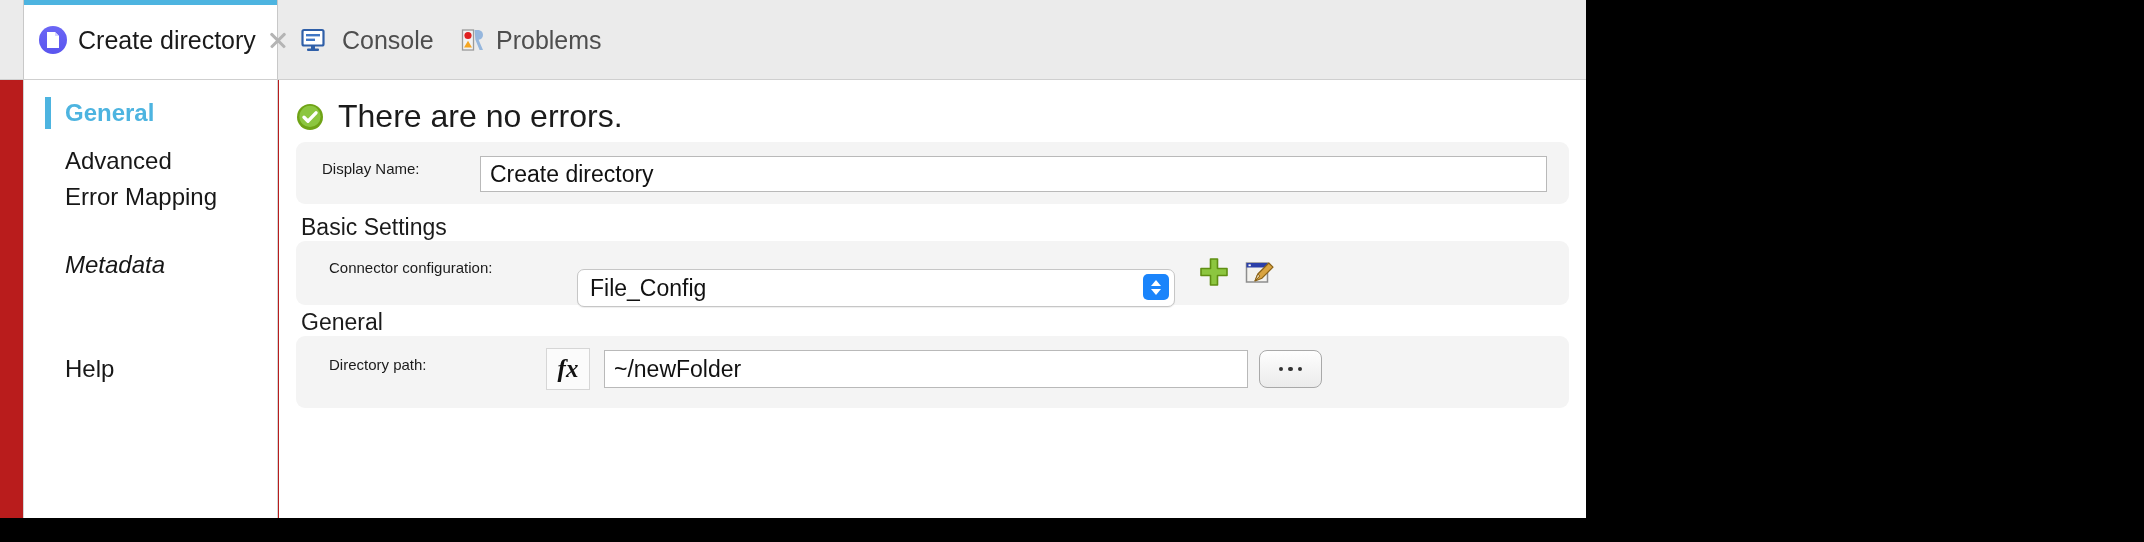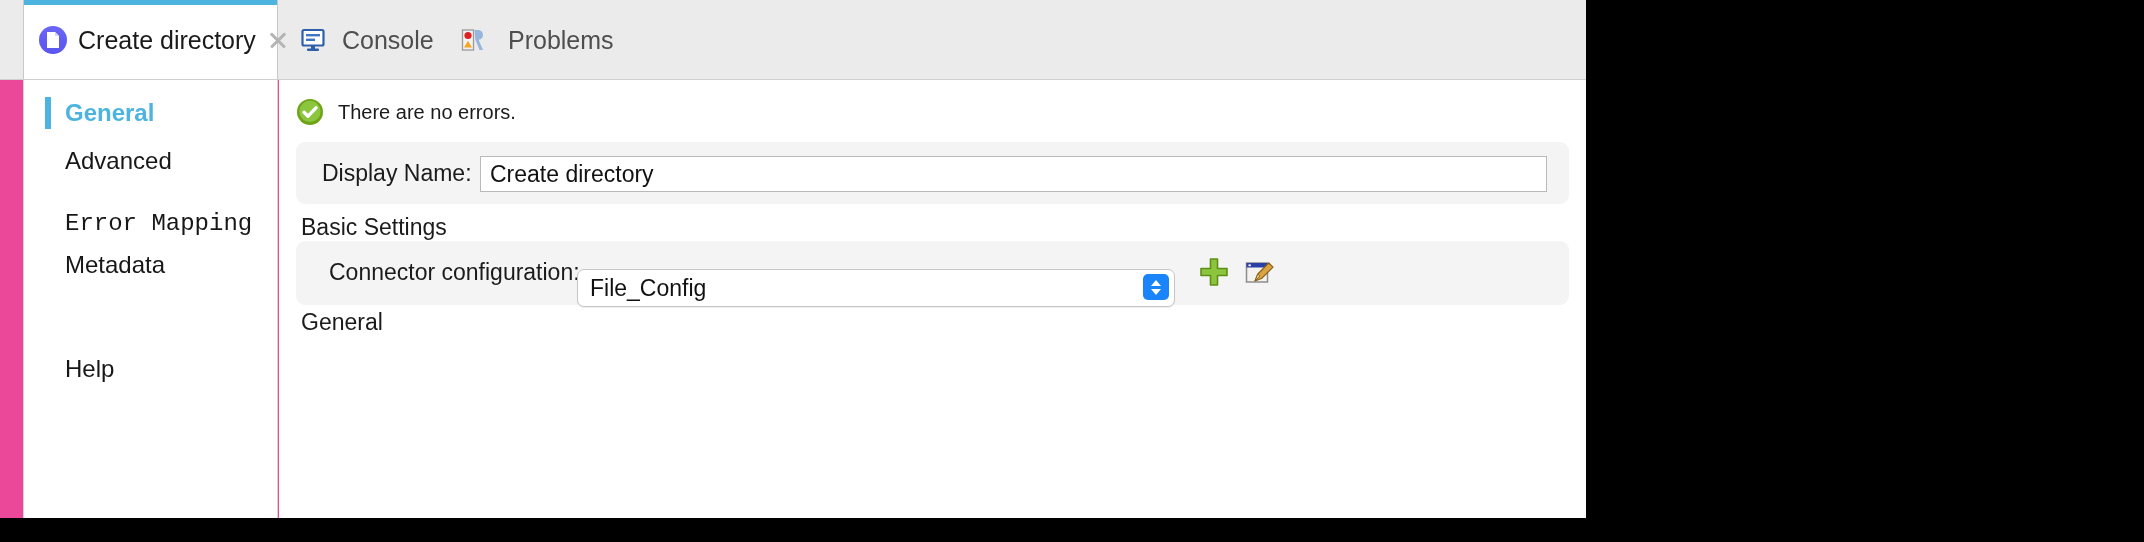--- a/index.html
+++ b/index.html
@@ -14,21 +14,21 @@
     font-family: "Liberation Sans", sans-serif;
   }
 
   
   #app {
     position: absolute;
     left: 0px;
     top: 0px;
     width: 1586px;
     height: 518px;
-    background: #ec4899;
+    background: #b91c1c;
     overflow: hidden;
   }
 
   
   .tabbar {
     position: absolute;
     left: 0;
     top: 0;
     width: 1586px;
     height: 80px;
@@ -104,21 +104,21 @@
     width: 20px; height: 2.6px;
     background: #b4b4b4;
     border-radius: 1px;
   }
   .tab-close:before { transform: rotate(45deg); }
   .tab-close:after  { transform: rotate(-45deg); }
 
   
   #tab-console { left: 290px; width: 160px; padding-left: 10px; gap: 16px; }
   
-  #tab-problems { left: 450px; width: 165px; padding-left: 10px; gap: 22px; }
+  #tab-problems { left: 450px; width: 165px; padding-left: 10px; gap: 10px; }
 
   .console-icon { width: 26px; height: 26px; flex:none; }
   .problems-icon { width: 26px; height: 26px; flex:none; }
 
   
   .sidebar {
     position: absolute;
     left: 23px;
     top: 80px;
     width: 255px;
@@ -168,34 +168,34 @@
 
   .status-row {
     position: absolute;
     left: 17px;
     top: 18px;
     display: flex;
     align-items: center;
     gap: 14px;
   }
   .status-text {
-    font-size: 20px;
+    font-size: 32px;
     color: #1b1b1b;
   }
   .ok-icon { width: 28px; height: 28px; flex:none; }
 
   
   .panel {
     position: absolute;
     background: #f4f4f4;
     border-radius: 9px;
   }
 
   .form-label {
-    font-size: 23px;
+    font-size: 15px;
     color: #1b1b1b;
     white-space: nowrap;
   }
 
   .section-title {
     position: absolute;
     font-size: 23px;
     color: #1b1b1b;
   }
 
@@ -347,25 +347,25 @@
 
     <div class="side-item selected" style="top:14px;">
       <span class="side-marker"></span>
       <span class="side-label">General</span>
     </div>
 
     <div class="side-item" style="top:62px;">
       <span class="side-label">Advanced</span>
     </div>
 
-    <div class="side-item" style="top:124px;font-family:Liberation Mono, monospace;">
+    <div class="side-item" style="top:98px;">
       <span class="side-label">Error Mapping</span>
     </div>
 
-    <div class="side-item" style="top:166px;">
+    <div class="side-item" style="top:166px;font-style:italic;">
       <span class="side-label">Metadata</span>
     </div>
 
 
     <div class="side-item" style="top:270px;">
       <span class="side-label">Help</span>
     </div>
   </div>
 
   <div class="content">
@@ -411,15 +411,28 @@
           <rect x="3.5" y="7" width="21" height="4.5" fill="#2b3fa8"></rect>
           <rect x="5.5" y="8.4" width="2.3" height="1.8" fill="#ffffff"></rect>
           <path d="M12 25 l2.8 -7 l11 -11 l4.2 4.2 l-11 11 z" fill="#d9a441" stroke="#8a6217" stroke-width="1.2" stroke-linejoin="round"></path>
           <path d="M12 25 l2.8 -7 l2 2 z" fill="#f3e2b8" stroke="#8a6217" stroke-width="1"></path>
         </svg>
       </span>
     </div>
 
     <span class="section-title" style="left:22px; top:229px;">General</span>
 
+    <div class="panel" style="left:17px; top:256px; width:1273px; height:72px;">
+      <span class="form-label" style="position:absolute; left:33px; top:20px;">Directory path:</span>
+
+      <div class="fx-btn" style="left:250px; top:12px;">fx</div>
+
+      <div class="tinput" style="left:308px; top:14px; width:644px; height:38px;">~/newFolder</div>
+
+      <div class="ell-btn" style="left:963px; top:14px;">
+        <span class="dot"></span>
+        <span class="dot"></span>
+        <span class="dot"></span>
+      </div>
+    </div>
 
   </div>
 </div>
 
 </body></html>

